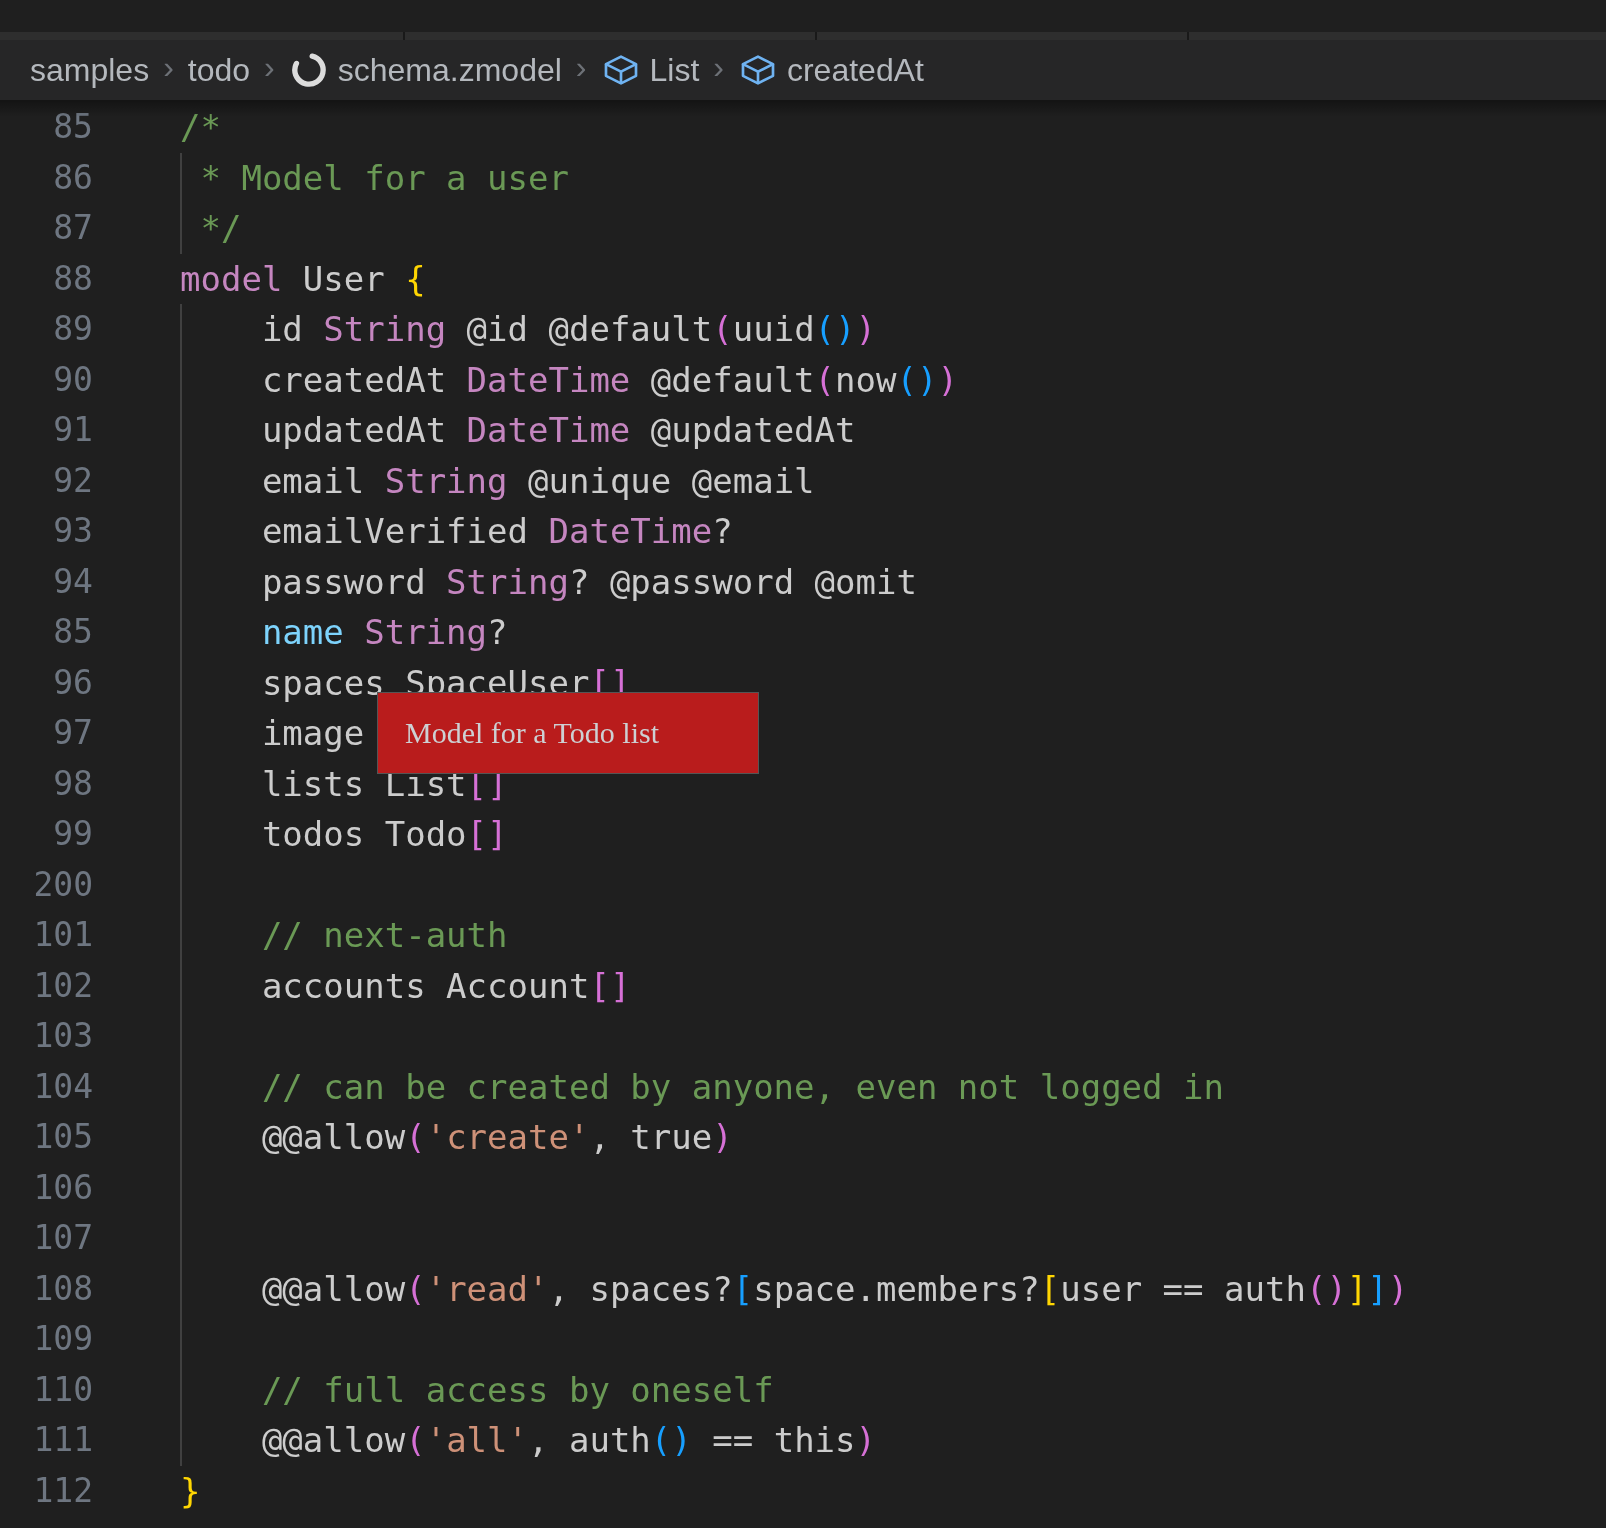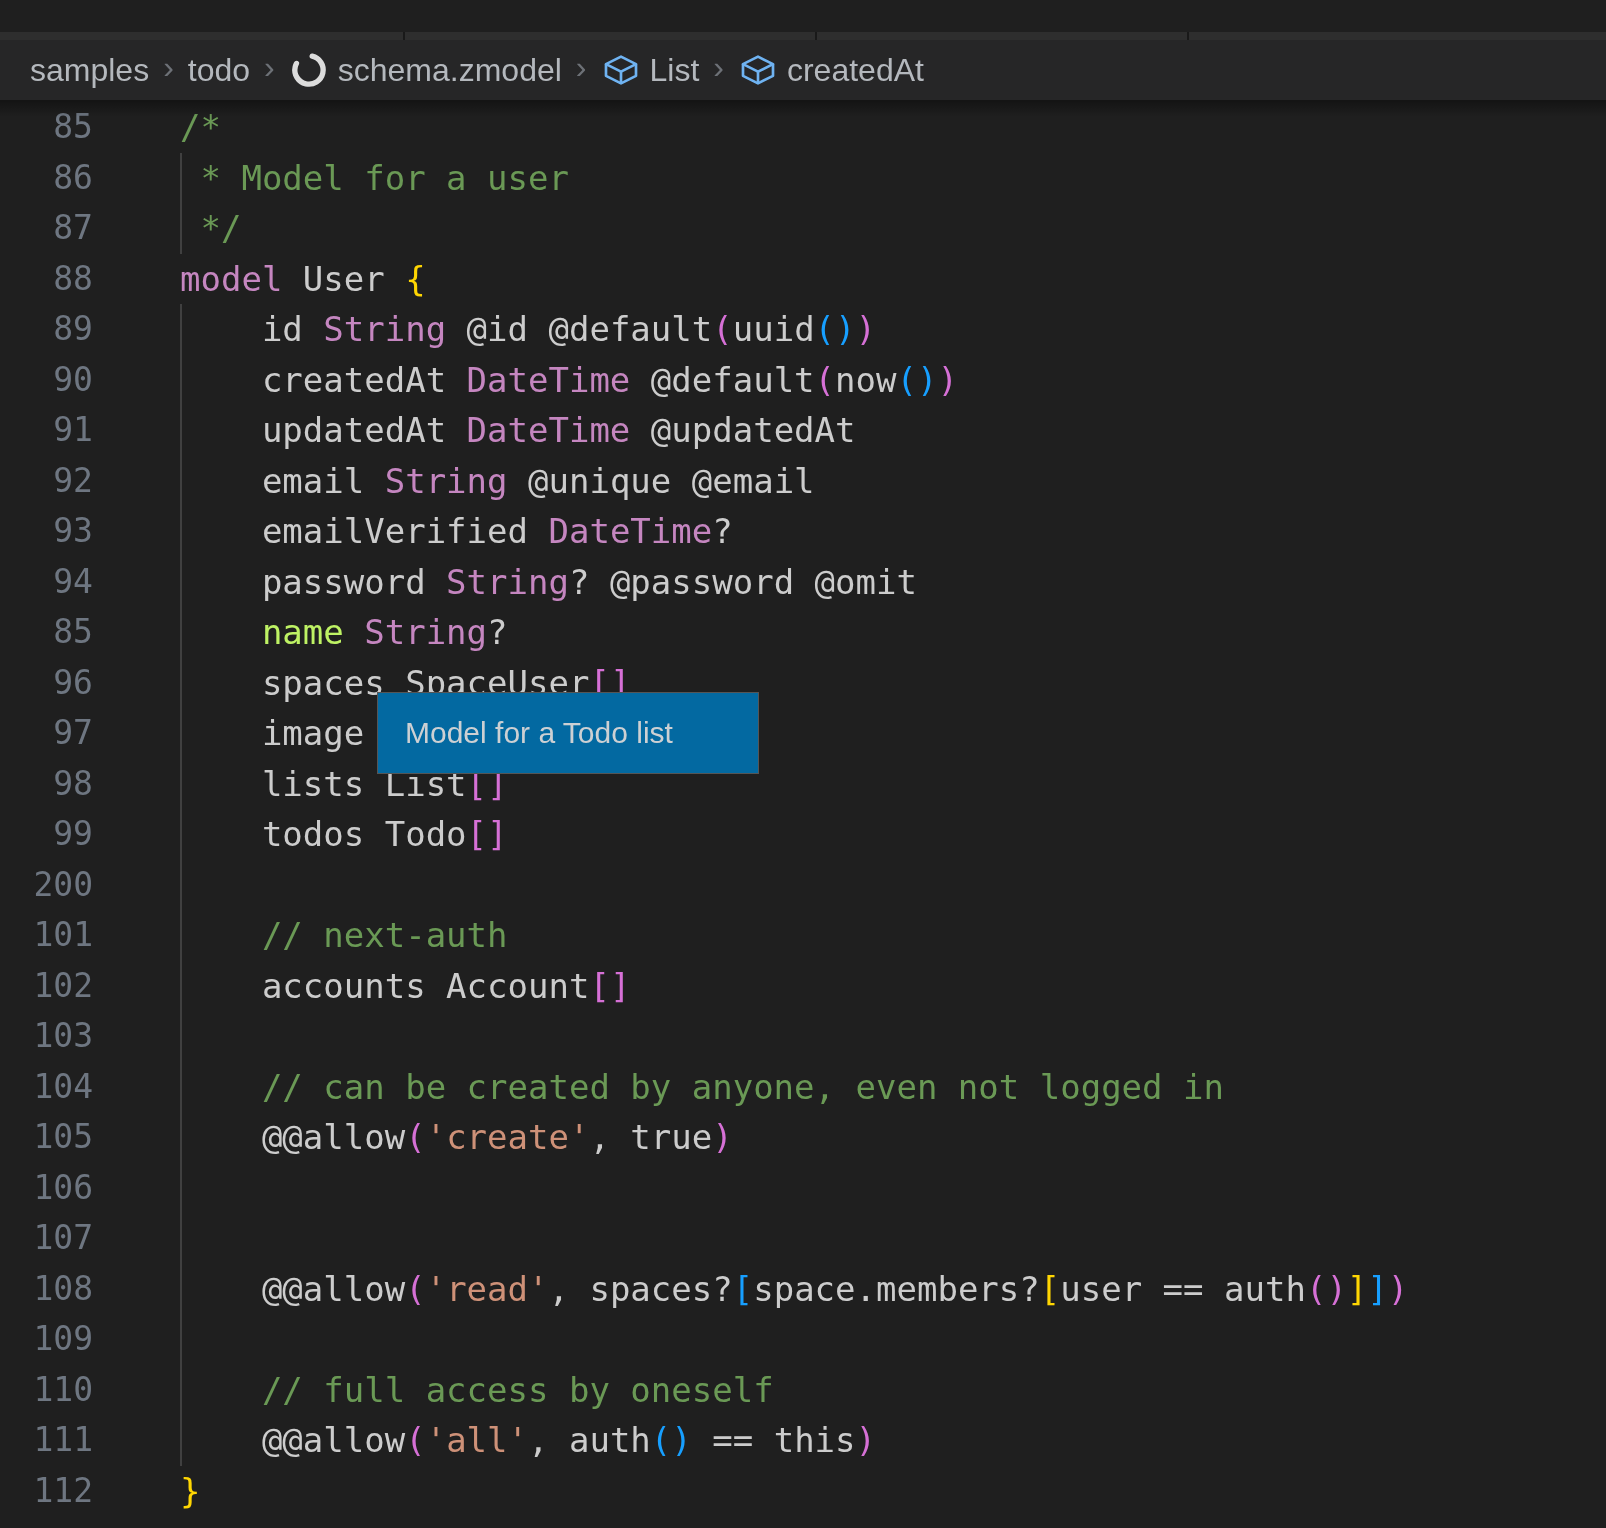--- a/index.html
+++ b/index.html
@@ -23,23 +23,23 @@
   .line{position:relative;height:50.5px;line-height:50.5px;white-space:pre;font-size:34px;padding-left:8px;}
   .ln{position:absolute;left:0;top:0;width:93px;text-align:right;color:#6e7681;font-size:33px;cursor:pointer;}
   .code{display:block;margin-left:172px;position:relative;height:100%;}
   .guide{position:absolute;left:0;top:0;height:100%;width:2px;background:#404040;}
   .tok{white-space:pre;}
   .tok-wordhl{position:relative;}
   .tok-wordhl::before{content:"";position:absolute;left:-5px;right:-4px;top:-2px;bottom:-4px;
     background:rgba(85,150,230,0.15);z-index:-1;}
 
   .tooltip{position:absolute;left:377px;top:660px;width:382px;height:82px;z-index:10;
-    background:#0369a1;border:1px solid #555555;box-sizing:border-box;
+    background:#b91c1c;border:1px solid #555555;box-sizing:border-box;
     display:flex;align-items:center;padding-left:27px;
-    font-family:Liberation Sans, sans-serif;font-size:30px;color:#cdd0d3;}
+    font-family:Liberation Serif, serif;font-size:30px;color:#cdd0d3;}
 </style>
 </head>
 <body>
 
 <div id="root">
 
   <div class="tabs-strip">
     <div class="tab-divider" style="left:403px"></div>
     <div class="tab-divider" style="left:815px"></div>
     <div class="tab-divider" style="left:1187px"></div>
@@ -92,21 +92,21 @@
         <div class="line"><span class="ln">85</span><span class="code"><span class="tok tok-comment" style="color: rgb(106, 153, 85);">/*</span></span></div>
         <div class="line"><span class="ln">86</span><span class="code"><span class="guide"></span><span class="tok tok-comment" style="color: rgb(106, 153, 85);"> * Model for a user</span></span></div>
         <div class="line"><span class="ln">87</span><span class="code"><span class="guide"></span><span class="tok tok-comment" style="color: rgb(106, 153, 85);"> */</span></span></div>
         <div class="line"><span class="ln">88</span><span class="code"><span class="tok tok-keyword" style="color: rgb(197, 134, 192);">model</span><span class="tok tok-default" style="color: rgb(204, 204, 204);"> User </span><span class="tok tok-b1" style="color: rgb(255, 214, 2);">{</span></span></div>
         <div class="line"><span class="ln">89</span><span class="code"><span class="guide"></span><span class="tok tok-default" style="color: rgb(204, 204, 204);">    id </span><span class="tok tok-type" style="color: rgb(197, 134, 192);">String</span><span class="tok tok-default" style="color: rgb(204, 204, 204);"> @id @default</span><span class="tok tok-b2" style="color: rgb(214, 112, 214);">(</span><span class="tok tok-default" style="color: rgb(204, 204, 204);">uuid</span><span class="tok tok-b3" style="color: rgb(23, 159, 255);">()</span><span class="tok tok-b2" style="color: rgb(214, 112, 214);">)</span></span></div>
         <div class="line"><span class="ln">90</span><span class="code"><span class="guide"></span><span class="tok tok-default" style="color: rgb(204, 204, 204);">    createdAt </span><span class="tok tok-type" style="color: rgb(197, 134, 192);">DateTime</span><span class="tok tok-default" style="color: rgb(204, 204, 204);"> @default</span><span class="tok tok-b2" style="color: rgb(214, 112, 214);">(</span><span class="tok tok-default" style="color: rgb(204, 204, 204);">now</span><span class="tok tok-b3" style="color: rgb(23, 159, 255);">()</span><span class="tok tok-b2" style="color: rgb(214, 112, 214);">)</span></span></div>
         <div class="line"><span class="ln">91</span><span class="code"><span class="guide"></span><span class="tok tok-default" style="color: rgb(204, 204, 204);">    updatedAt </span><span class="tok tok-type" style="color: rgb(197, 134, 192);">DateTime</span><span class="tok tok-default" style="color: rgb(204, 204, 204);"> @updatedAt</span></span></div>
         <div class="line"><span class="ln">92</span><span class="code"><span class="guide"></span><span class="tok tok-default" style="color: rgb(204, 204, 204);">    email </span><span class="tok tok-type" style="color: rgb(197, 134, 192);">String</span><span class="tok tok-default" style="color: rgb(204, 204, 204);"> @unique @email</span></span></div>
         <div class="line"><span class="ln">93</span><span class="code"><span class="guide"></span><span class="tok tok-default" style="color: rgb(204, 204, 204);">    emailVerified </span><span class="tok tok-type" style="color: rgb(197, 134, 192);">DateTime</span><span class="tok tok-default" style="color: rgb(204, 204, 204);">?</span></span></div>
         <div class="line"><span class="ln">94</span><span class="code"><span class="guide"></span><span class="tok tok-default" style="color: rgb(204, 204, 204);">    password </span><span class="tok tok-type" style="color: rgb(197, 134, 192);">String</span><span class="tok tok-default" style="color: rgb(204, 204, 204);">? @password @omit</span></span></div>
-        <div class="line"><span class="ln">85</span><span class="code"><span class="guide"></span><span class="tok tok-default" style="color: #bef264; text-align: right;">    name </span><span class="tok tok-type" style="color: rgb(197, 134, 192);">String</span><span class="tok tok-default" style="color: rgb(204, 204, 204);">?</span></span></div>
+        <div class="line"><span class="ln">85</span><span class="code"><span class="guide"></span><span class="tok tok-default" style="color: #7dd3fc; text-align: right;">    name </span><span class="tok tok-type" style="color: rgb(197, 134, 192);">String</span><span class="tok tok-default" style="color: rgb(204, 204, 204);">?</span></span></div>
         <div class="line"><span class="ln">96</span><span class="code"><span class="guide"></span><span class="tok tok-default" style="color: rgb(204, 204, 204);">    spaces SpaceUser</span><span class="tok tok-b2" style="color: rgb(214, 112, 214);">[]</span></span></div>
         <div class="line"><span class="ln">97</span><span class="code"><span class="guide"></span><span class="tok tok-default" style="color: rgb(204, 204, 204);">    image</span></span></div>
         <div class="line"><span class="ln">98</span><span class="code"><span class="guide"></span><span class="tok tok-default" style="color: rgb(204, 204, 204);">    lists </span><span class="tok tok-wordhl" style="color: rgb(204, 204, 204);">List</span><span class="tok tok-b2" style="color: rgb(214, 112, 214);">[]</span></span></div>
         <div class="line"><span class="ln">99</span><span class="code"><span class="guide"></span><span class="tok tok-default" style="color: rgb(204, 204, 204);">    todos Todo</span><span class="tok tok-b2" style="color: rgb(214, 112, 214);">[]</span></span></div>
         <div class="line"><span class="ln">200</span><span class="code"><span class="guide"></span></span></div>
         <div class="line"><span class="ln">101</span><span class="code"><span class="guide"></span><span class="tok tok-comment" style="color: rgb(106, 153, 85);">    // next-auth</span></span></div>
         <div class="line"><span class="ln">102</span><span class="code"><span class="guide"></span><span class="tok tok-default" style="color: rgb(204, 204, 204);">    accounts Account</span><span class="tok tok-b2" style="color: rgb(214, 112, 214);">[]</span></span></div>
         <div class="line"><span class="ln">103</span><span class="code"><span class="guide"></span></span></div>
         <div class="line"><span class="ln">104</span><span class="code"><span class="guide"></span><span class="tok tok-comment" style="color: rgb(106, 153, 85);">    // can be created by anyone, even not logged in</span></span></div>
         <div class="line"><span class="ln">105</span><span class="code"><span class="guide"></span><span class="tok tok-default" style="color: rgb(204, 204, 204);">    @@allow</span><span class="tok tok-b2" style="color: rgb(214, 112, 214);">(</span><span class="tok tok-string" style="color: rgb(206, 145, 120);">'create'</span><span class="tok tok-default" style="color: rgb(204, 204, 204);">, true</span><span class="tok tok-b2" style="color: rgb(214, 112, 214);">)</span></span></div>

